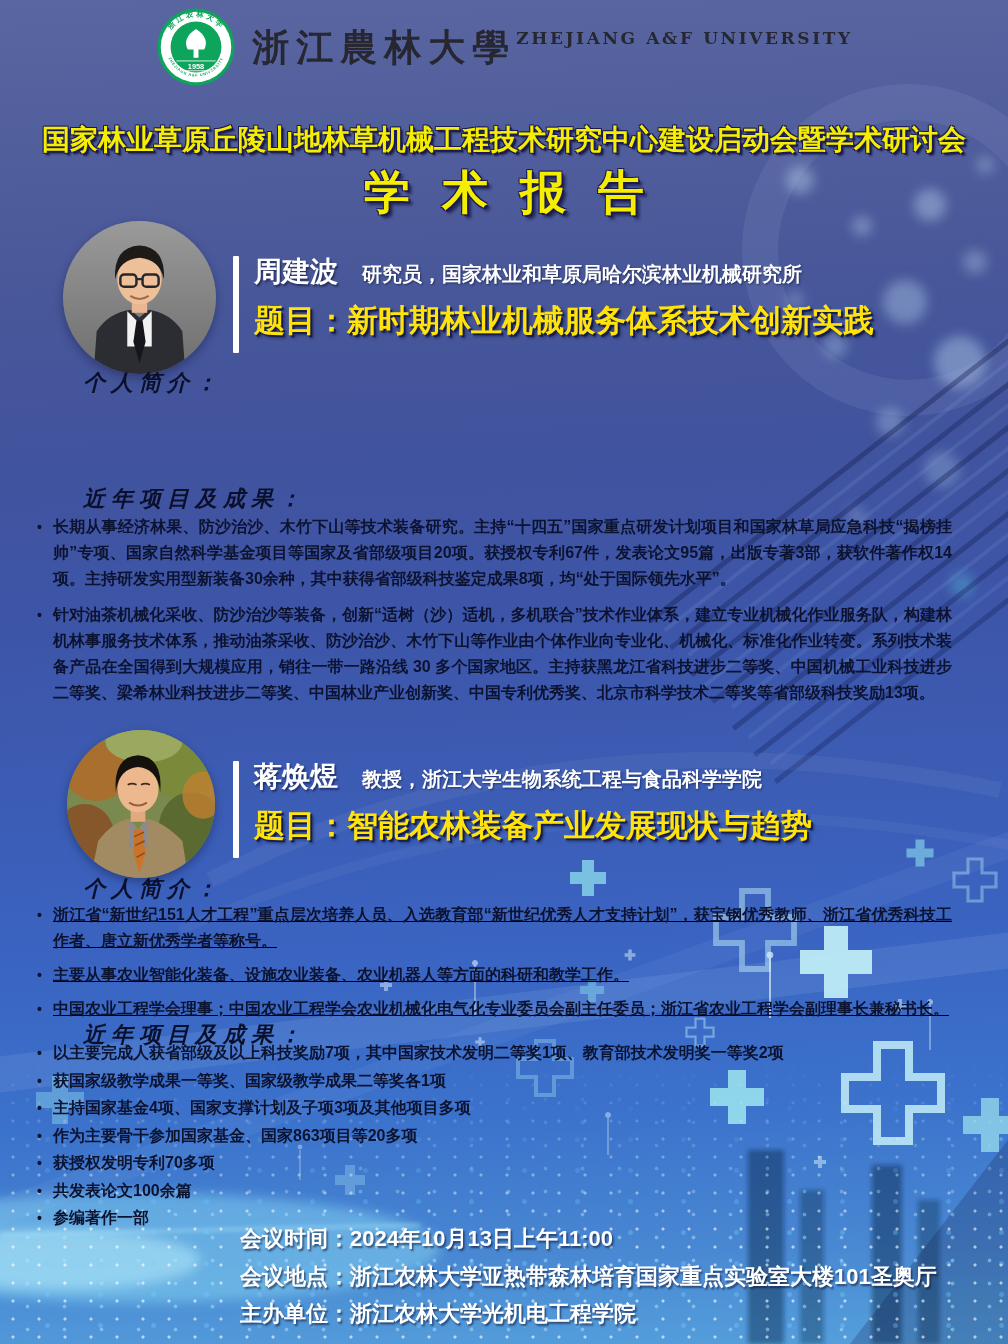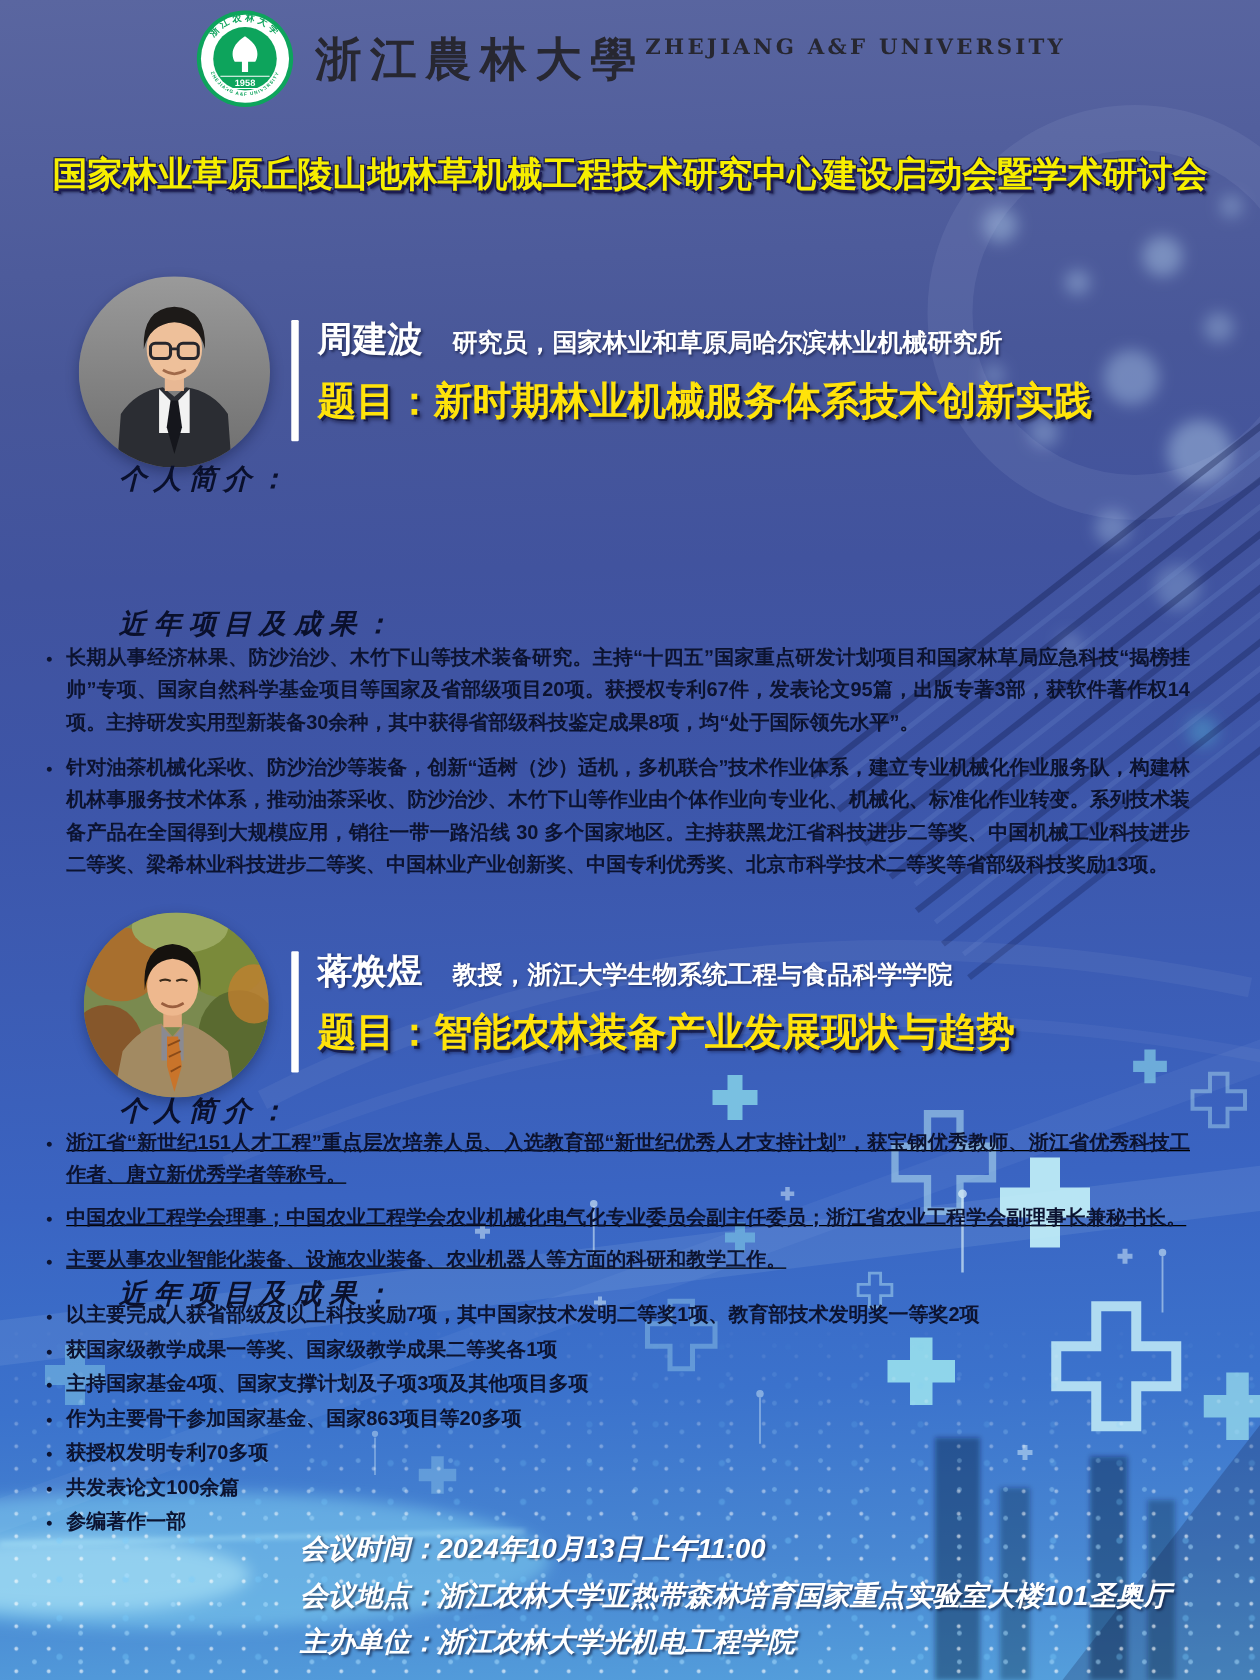--- a/index.html
+++ b/index.html
@@ -42,35 +42,35 @@
   .vbar1{top:256px;height:97px;}
   .vbar2{top:761px;height:97px;}
   .name-row{position:absolute;left:254px;display:flex;align-items:baseline;gap:24px;white-space:nowrap;}
   .name-row1{top:253px;justify-content:center;} .name-row2{top:758px;}
   .spk-name{font-size:28px;font-weight:900;color:#ffffff;text-shadow:1.5px 1.5px 2px rgba(10,15,45,.55);}
   .spk-affil{font-size:20px;font-weight:700;color:#ffffff;text-shadow:1px 1px 2px rgba(10,15,45,.55);}
   .topic{position:absolute;left:254px;font-size:31px;font-weight:900;color:#ffe30a;white-space:nowrap;
     text-shadow:2px 2px 0 rgba(20,25,70,.85),3px 3px 3px rgba(10,10,40,.5);}
   .topic1{top:300px;} .topic2{top:805px;}
   
-  .sec-h{position:absolute;left:95px;font-family:"DejaVu Serif","Liberation Serif",serif;
+  .sec-h{position:absolute;left:83px;font-family:"DejaVu Serif","Liberation Serif",serif;
     font-style:italic;font-weight:900;font-size:22px;letter-spacing:6px;color:#0a102c;}
   .h-bio1{top:368px;} .h-ach1{top:484px;} .h-bio2{top:874px;} .h-ach2{top:1020px;}
   ul.blist{position:absolute;left:36px;width:916px;margin:0;padding:0;list-style:none;}
   ul.blist li{position:relative;padding-left:17px;font-size:16px;font-weight:700;color:#0c1330;
     line-height:26px;text-align:justify;}
   ul.blist li::before{content:"•";position:absolute;left:1px;top:0;font-size:14px;color:#0c1330;}
   .bio-list1{top:400px;}
   .ach-list1{top:514px;} .ach-list1 li{margin-bottom:10px;}
   .bio-list2{top:902px;text-decoration:underline;} .bio-list2 li{margin-bottom:8px;}
   .ach-list2{top:1040px;} .ach-list2 li{margin-bottom:1.5px;text-align:left;}
   
   .footer{position:absolute;left:240px;top:1220px;}
   .footer div{font-size:22px;font-weight:900;color:#ffffff;line-height:37.5px;white-space:nowrap;
-    text-shadow:1.5px 1.5px 2px rgba(10,15,45,.6);font-style:italic;}
+    text-shadow:1.5px 1.5px 2px rgba(10,15,45,.6);}
 </style>
 </head>
 <body>
 
 <div class="poster">
 
   <svg class="deco" width="1008" height="1344" viewBox="0 0 1008 1344">
     <defs>
       <filter id="b6" x="-60%" y="-60%" width="220%" height="220%">
           <feGaussianBlur stdDeviation="6"></feGaussianBlur>
@@ -192,20 +192,21 @@
       <line x1="-20" y1="29" x2="20" y2="29" stroke="#ffffff" stroke-width="1"></line>
       <text x="0" y="26.5" font-size="9" fill="#ffffff" font-weight="bold" text-anchor="middle">1958</text>
     </svg>
     <div class="uni-text">
       <div class="uni-zh">浙江農林大學</div>
       <div class="uni-en">ZHEJIANG A&amp;F UNIVERSITY</div>
     </div>
   </div>
 
   <div class="title1">国家林业草原丘陵山地林草机械工程技术研究中心建设启动会暨学术研讨会</div>
+  <div class="title2">学术报告</div>
 
   <div class="photo photo1">
     <svg viewBox="0 0 100 100">
       <defs>
           <linearGradient id="gbg1" x1="0" y1="0" x2="0" y2="1">
         <stop offset="0" stop-color="#9a9a9a"></stop>
             <stop offset="1" stop-color="#6e6e6e"></stop>
           </linearGradient>
         </defs>
       <rect width="100" height="100" fill="url(#gbg1)"></rect>
@@ -263,22 +264,22 @@
   <div class="vbar vbar2"></div>
   <div class="name-row name-row2">
     <span class="spk-name">蒋焕煜</span>
     <span class="spk-affil">教授，浙江大学生物系统工程与食品科学学院</span>
   </div>
   <div class="topic topic2">题目：智能农林装备产业发展现状与趋势</div>
 
   <div class="sec-h h-bio2">个人简介：</div>
   <ul class="blist bio-list2">
     <li>浙江省“新世纪151人才工程”重点层次培养人员、入选教育部“新世纪优秀人才支持计划”，获宝钢优秀教师、浙江省优秀科技工作者、唐立新优秀学者等称号。</li>
+    <li>主要从事农业智能化装备、设施农业装备、农业机器人等方面的科研和教学工作。</li>
     <li>中国农业工程学会理事；中国农业工程学会农业机械化电气化专业委员会副主任委员；浙江省农业工程学会副理事长兼秘书长。</li>
-    <li>主要从事农业智能化装备、设施农业装备、农业机器人等方面的科研和教学工作。</li>
   </ul>
   <div class="sec-h h-ach2">近年项目及成果：</div>
   <ul class="blist ach-list2">
     <li>以主要完成人获省部级及以上科技奖励7项，其中国家技术发明二等奖1项、教育部技术发明奖一等奖2项</li>
     <li>获国家级教学成果一等奖、国家级教学成果二等奖各1项</li>
     <li>主持国家基金4项、国家支撑计划及子项3项及其他项目多项</li>
     <li>作为主要骨干参加国家基金、国家863项目等20多项</li>
     <li>获授权发明专利70多项</li>
     <li>共发表论文100余篇</li>
     <li>参编著作一部</li>

